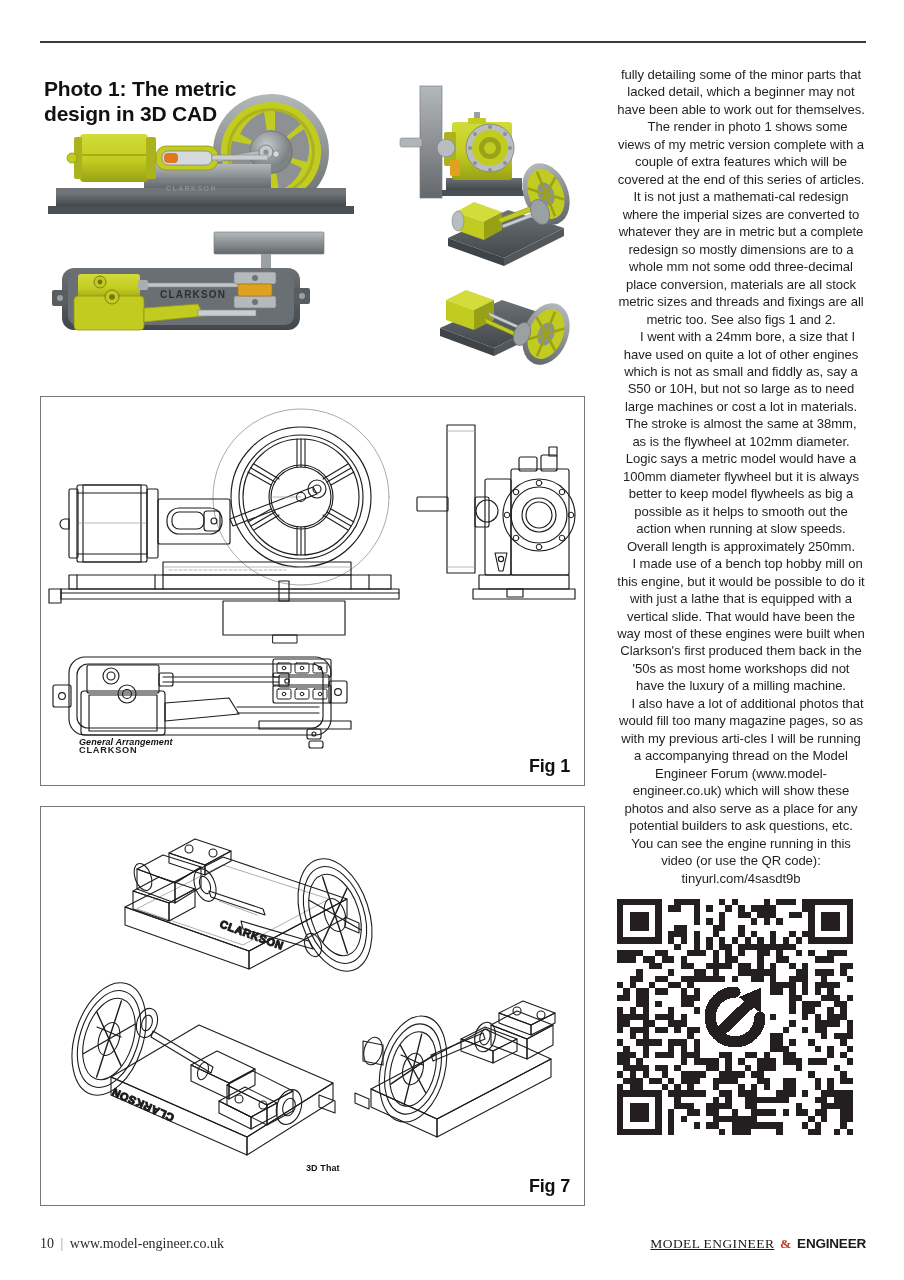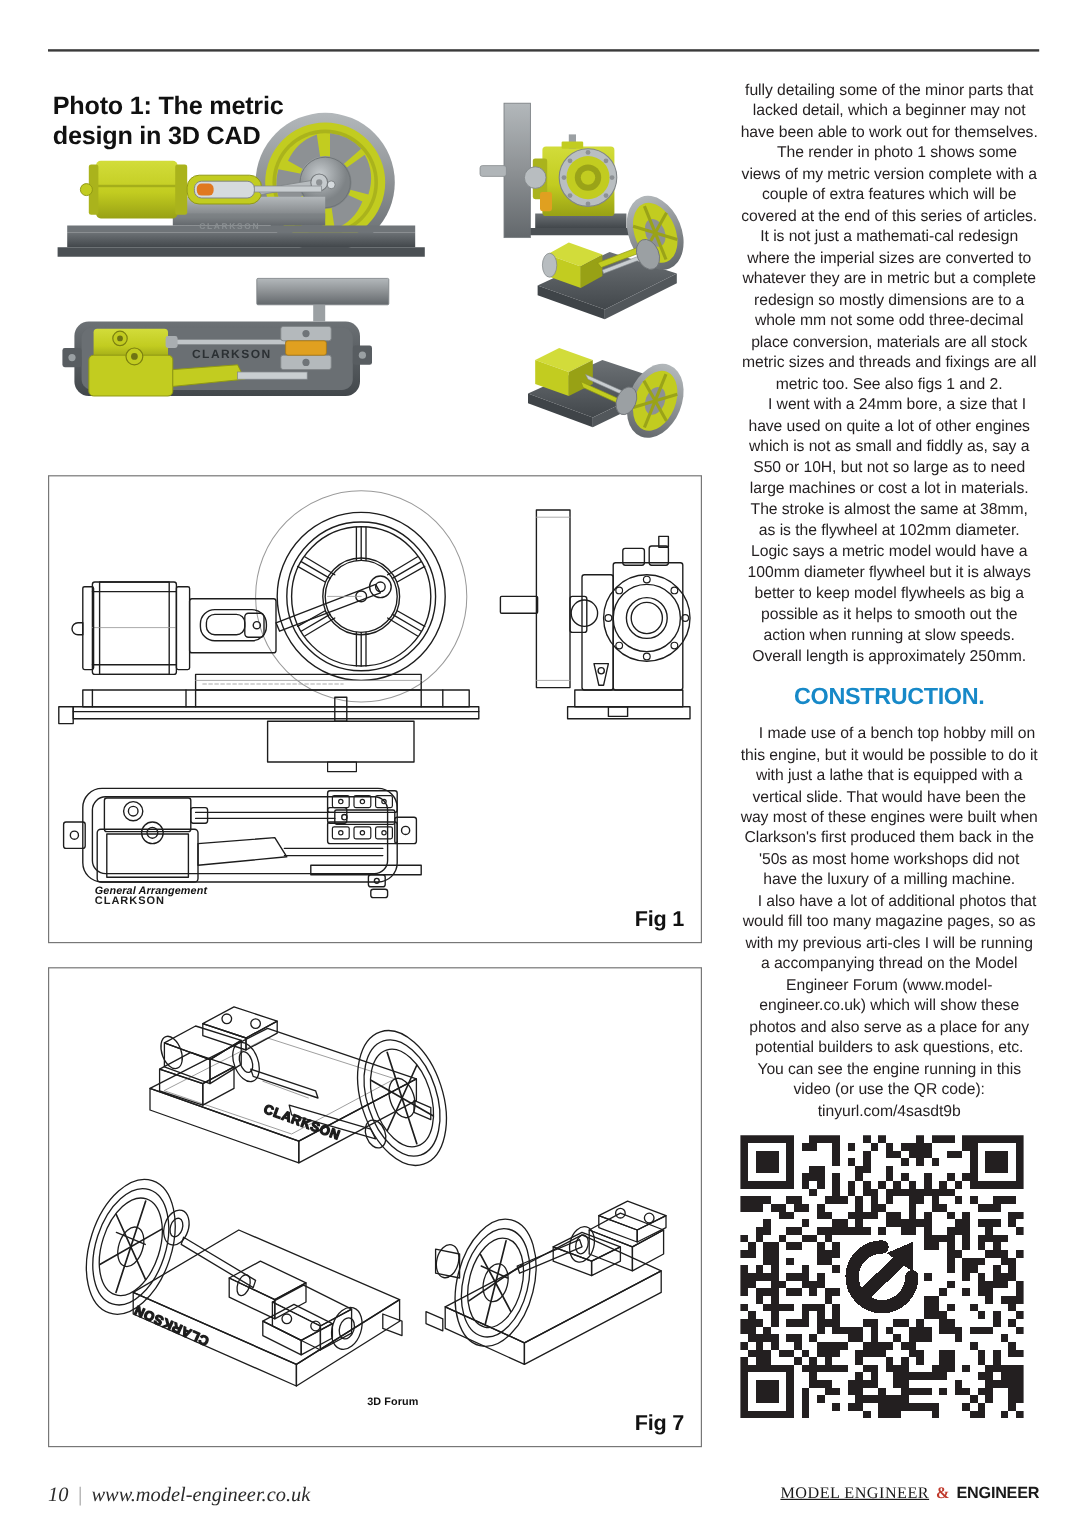--- a/index.html
+++ b/index.html
@@ -125,24 +125,23 @@
     position: absolute;
     left: 40px;
     top: 1236px;
     width: 826px;
     height: 20px;
   }
   .footer-left {
     position: absolute;
     left: 0;
     top: 0;
-    font-size: 17px;
+    font-size: 14px;
     color: #2b2b2b;
     font-family: "Liberation Serif", serif;
-    font-style: italic;
   }
   .footer-left .sep { color: #9a9a9a; margin: 0 3px; }
   .footer-right {
     position: absolute;
     right: 0;
     top: 0;
     font-size: 13.5px;
     white-space: nowrap;
   }
   .footer-right .me {
@@ -694,32 +693,31 @@
             <circle cx="180" cy="22" r="4"></circle>
 
           <ellipse cx="124" cy="44" rx="10" ry="15" transform="rotate(14 124 44)"></ellipse>
           <ellipse cx="124" cy="44" rx="5" ry="8" transform="rotate(14 124 44)"></ellipse>
 
           <path d="M-6,100 L8,106 L8,116 L-6,110 Z"></path>
         </g>
       </g>
     </svg>
 
-    <div class="fig-subcaption" id="fig2-sub">3D Forum</div>
+    <div class="fig-subcaption" id="fig2-sub">3D That</div>
     <div class="fig-label">Fig 7</div>
   </div>
 
   <div class="right-col">
     <div class="body-text" id="article-body-top">
         <p><span>fully detailing some of the minor parts that lacked detail, which a beginner may not have been able to work out for themselves.</span></p>
         <p class="indent"><span>The render in </span><b>photo 1</b><span> shows some views of my metric version complete with a couple of extra features which will be covered at the end of this series of articles. It is not just a mathemati-cal redesign where the imperial sizes are converted to whatever they are in metric but a complete redesign so mostly dimensions are to a whole mm not some odd three-decimal place conversion, materials are all stock metric sizes and threads and fixings are all metric too. See also </span><b>figs 1</b><span> and </span><b>2.</b></p>
         <p class="indent"><span>I went with a 24mm bore, a size that I have used on quite a lot of other engines which is not as small and fiddly as, say a S50 or 10H, but not so large as to need large machines or cost a lot in materials. The stroke is almost the same at 38mm, as is the flywheel at 102mm diameter. Logic says a metric model would have a 100mm diameter flywheel but it is always better to keep model flywheels as big a possible as it helps to smooth out the action when running at slow speeds. Overall length is approximately 250mm.</span></p>
       </div>
 
-    <h2 class="section-head" style="color: rgb(23, 137, 200);">CONSTRUCTION.</h2>
 
     <div class="body-text" id="article-body-bottom">
         <p class="indent"><span>I made use of a bench top hobby mill on this engine, but it would be possible to do it with just a lathe that is equipped with a vertical slide. That would have been the way most of these engines were built when Clarkson's first produced them back in the '50s as most home workshops did not have the luxury of a milling machine.</span></p>
         <p class="indent"><span>I also have a lot of additional photos that would fill too many magazine pages, so as with my previous arti-cles I will be running a accompanying thread on the Model Engineer Forum (www.model-engineer.co.uk) which will show these photos and also serve as a place for any potential builders to ask questions, etc. You can see the engine running in this video (or use the QR code): tinyurl.com/4sasdt9b</span></p>
       </div>
 
     <div class="qr-wrap">
       <svg width="236" height="236" viewBox="0 0 37 37" shape-rendering="crispEdges">
         <rect width="37" height="37" fill="#ffffff"></rect>
         <g id="qr-modules" fill="#231f20">

